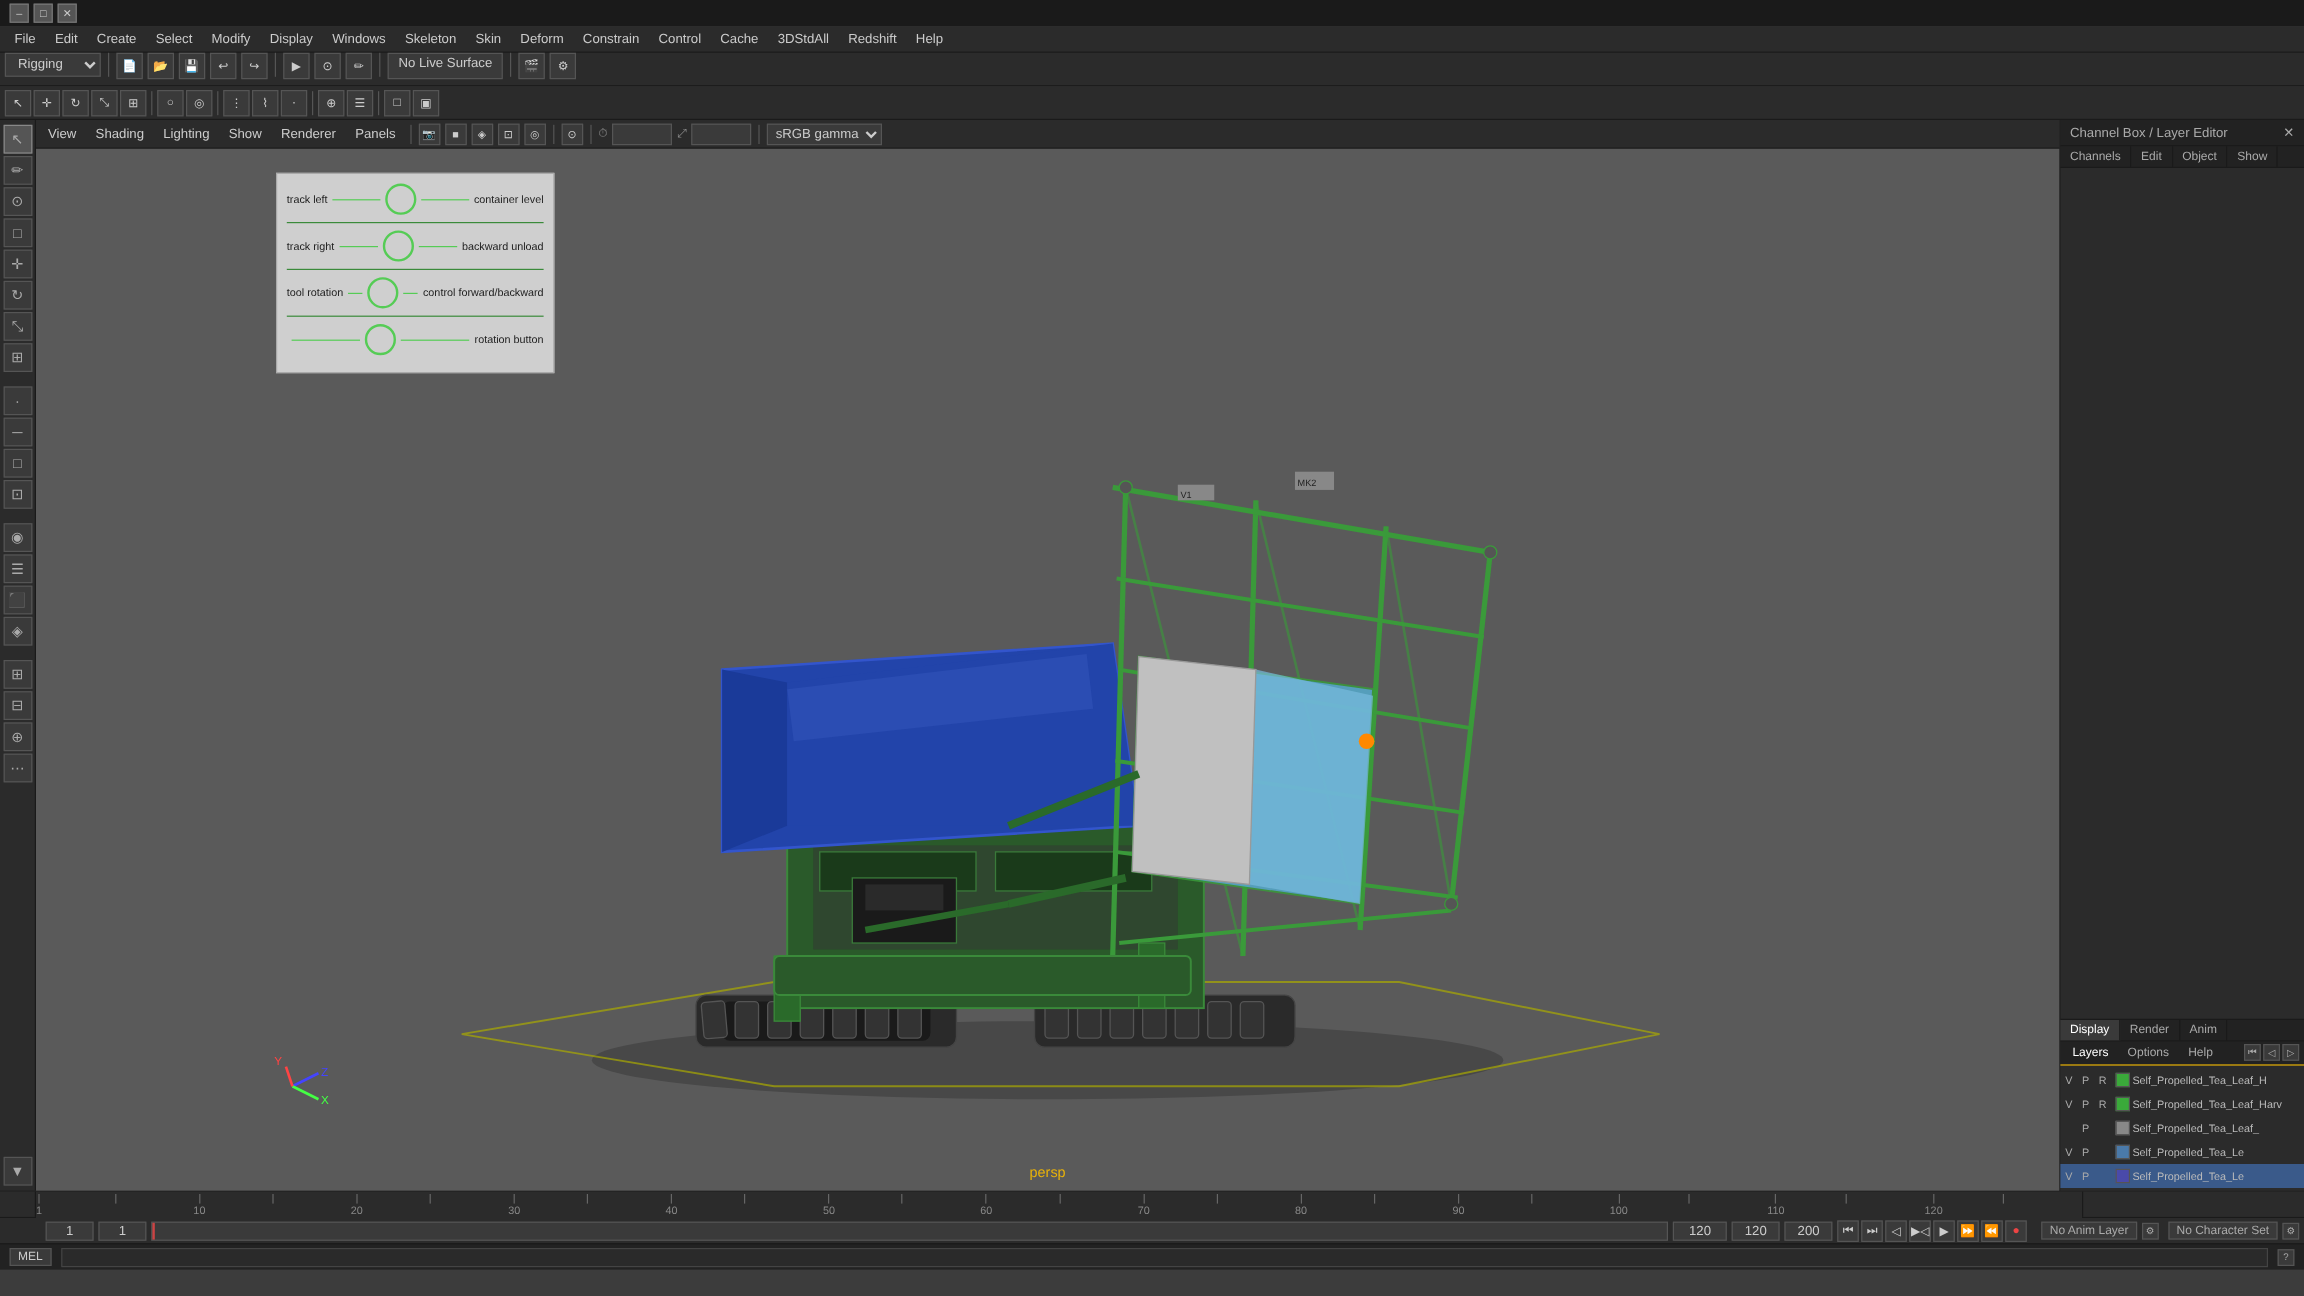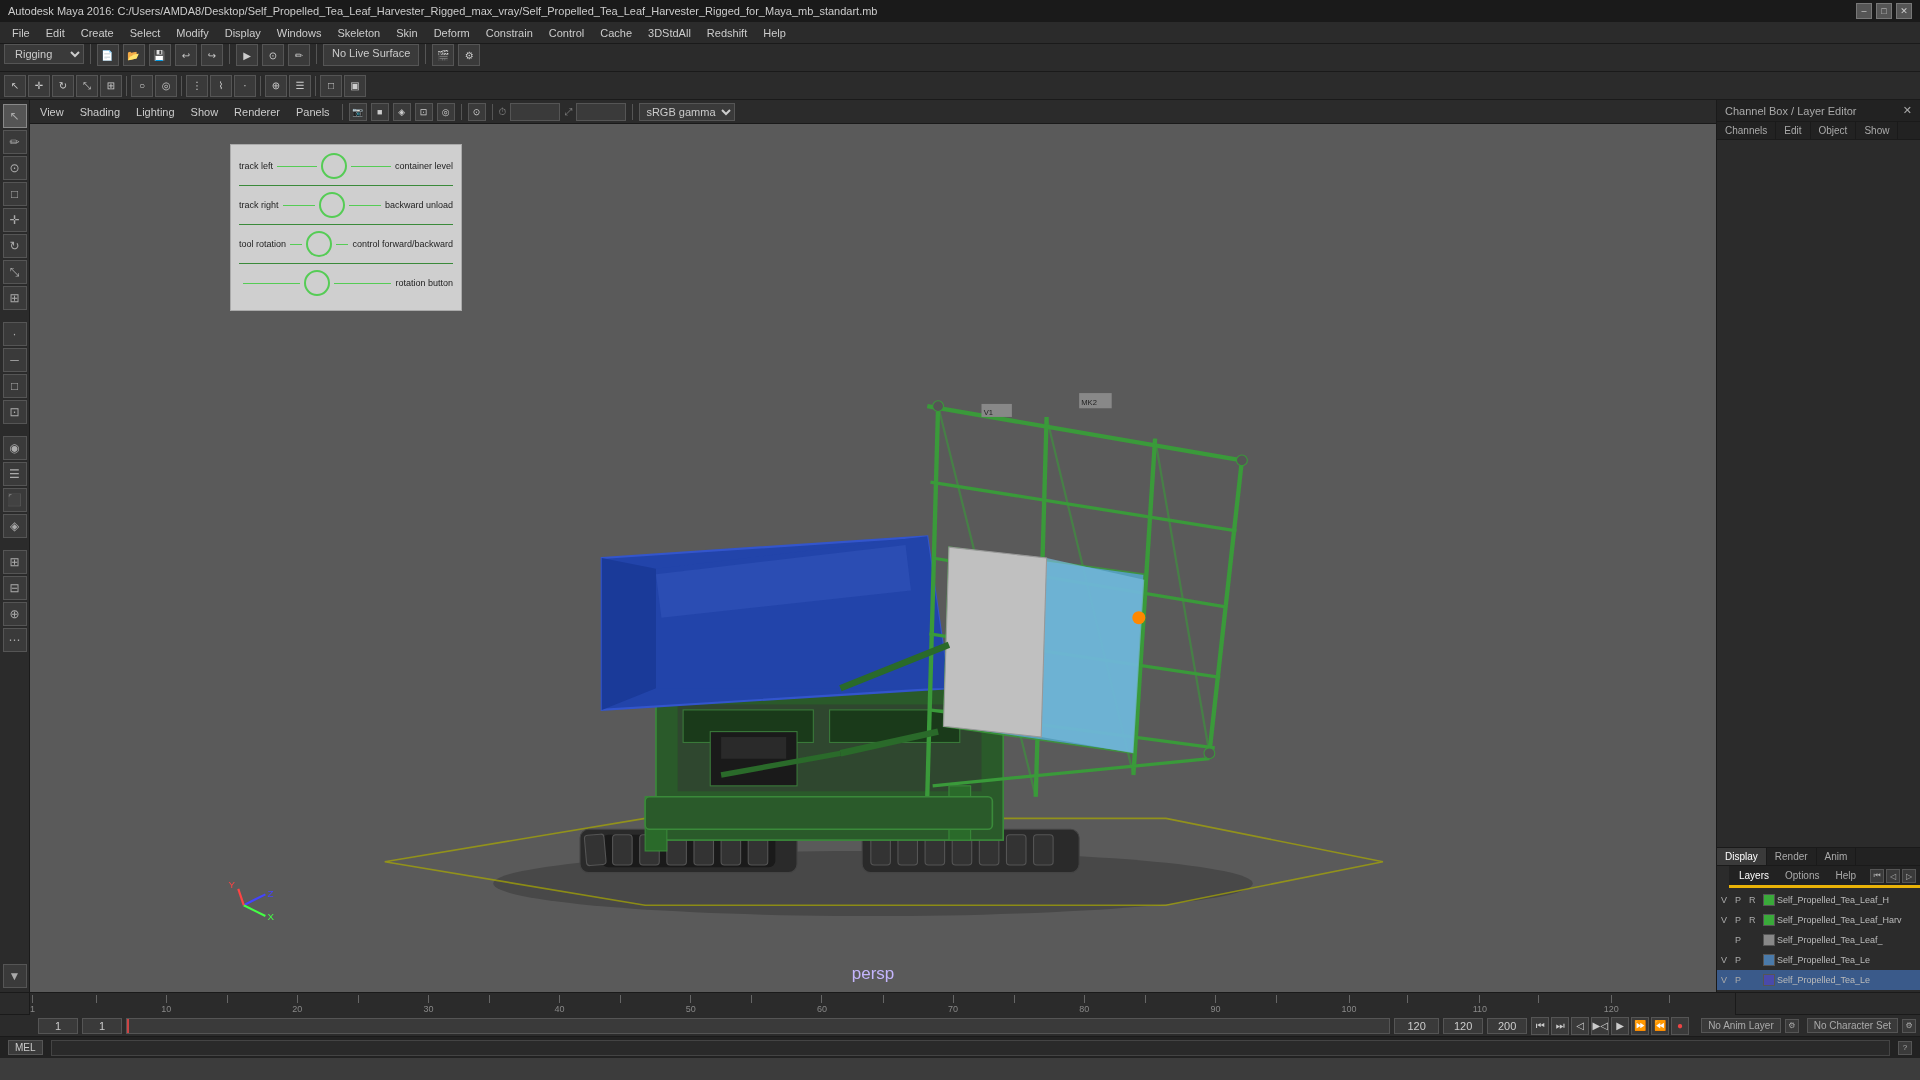--- a/index.html
+++ b/index.html
@@ -227,22 +227,22 @@
       height: 1px;
       background: #5c5;
     }
 
     
     #persp-label {
       position: absolute;
       bottom: 8px;
       left: 50%;
       transform: translateX(-50%);
-      color: #c4b5fd;
-      font-size: 17px;
+      color: #eab308;
+      font-size: 12px;
     }
 
     
     #right-panel {
       width: 204px;
       background: #2b2b2b;
       border-left: 1px solid #1a1a1a;
       display: flex;
       flex-direction: column;
     }
@@ -287,25 +287,24 @@
       padding: 3px 8px;
       font-size: 10px;
       color: #aaa;
       cursor: pointer;
       border-right: 1px solid #1a1a1a;
     }
     .layers-tab.active { background: #3a3a3a; color: #fff; }
     #layers-sub-tabs {
       display: flex;
       background: #222;
-      border-bottom: 3px solid #eab308;
-      align-items: flex-end;
+      border-bottom: 1px solid #eab308;
+      align-items: flex-start;
       padding: 2px 4px;
       gap: 4px;
-      margin-left: 12px;
     }
     .layers-sub-tab {
       padding: 2px 6px;
       font-size: 10px;
       color: #aaa;
       cursor: pointer;
     }
     .layers-sub-tab.active { color: #fff; }
     .layers-nav-btn {
       width: 14px; height: 14px;
@@ -440,21 +439,20 @@
       position: absolute;
       top: 0; left: 0;
       width: 100%; height: 100%;
       background: #5a5a5a;
     }
   </style>
 </head>
 <body>
 
 <div id="title-bar">
-  <span>Autodesk Maya 2016: C:/Users/AMDA8/Desktop/Self_Propelled_Tea_Leaf_Harvester_Rigged_max_vray/Self_Propelled_Tea_Leaf_Harvester_Rigged_for_Maya_mb_standart.mb</span>
   <div id="title-bar-controls">
     <div class="title-btn">–</div>
     <div class="title-btn">□</div>
     <div class="title-btn">✕</div>
   </div>
 </div>
 
 <div id="menu-bar">
   <div class="menu-item">File</div>
   <div class="menu-item">Edit</div>

